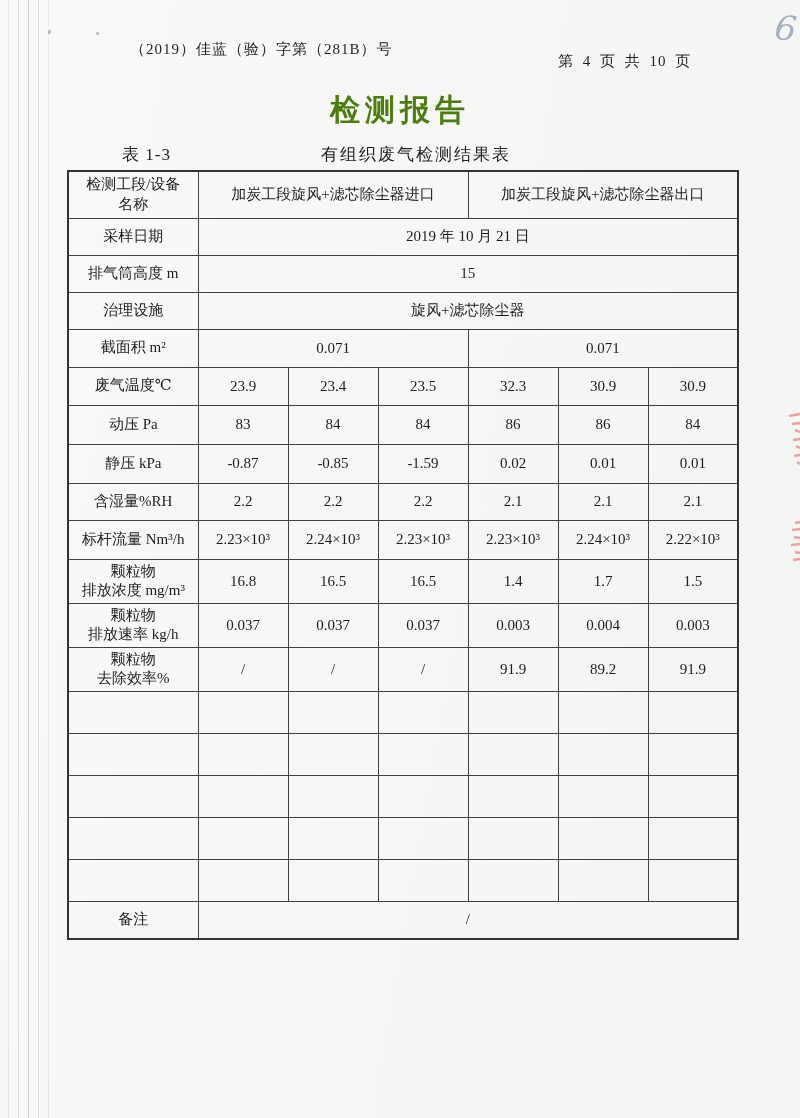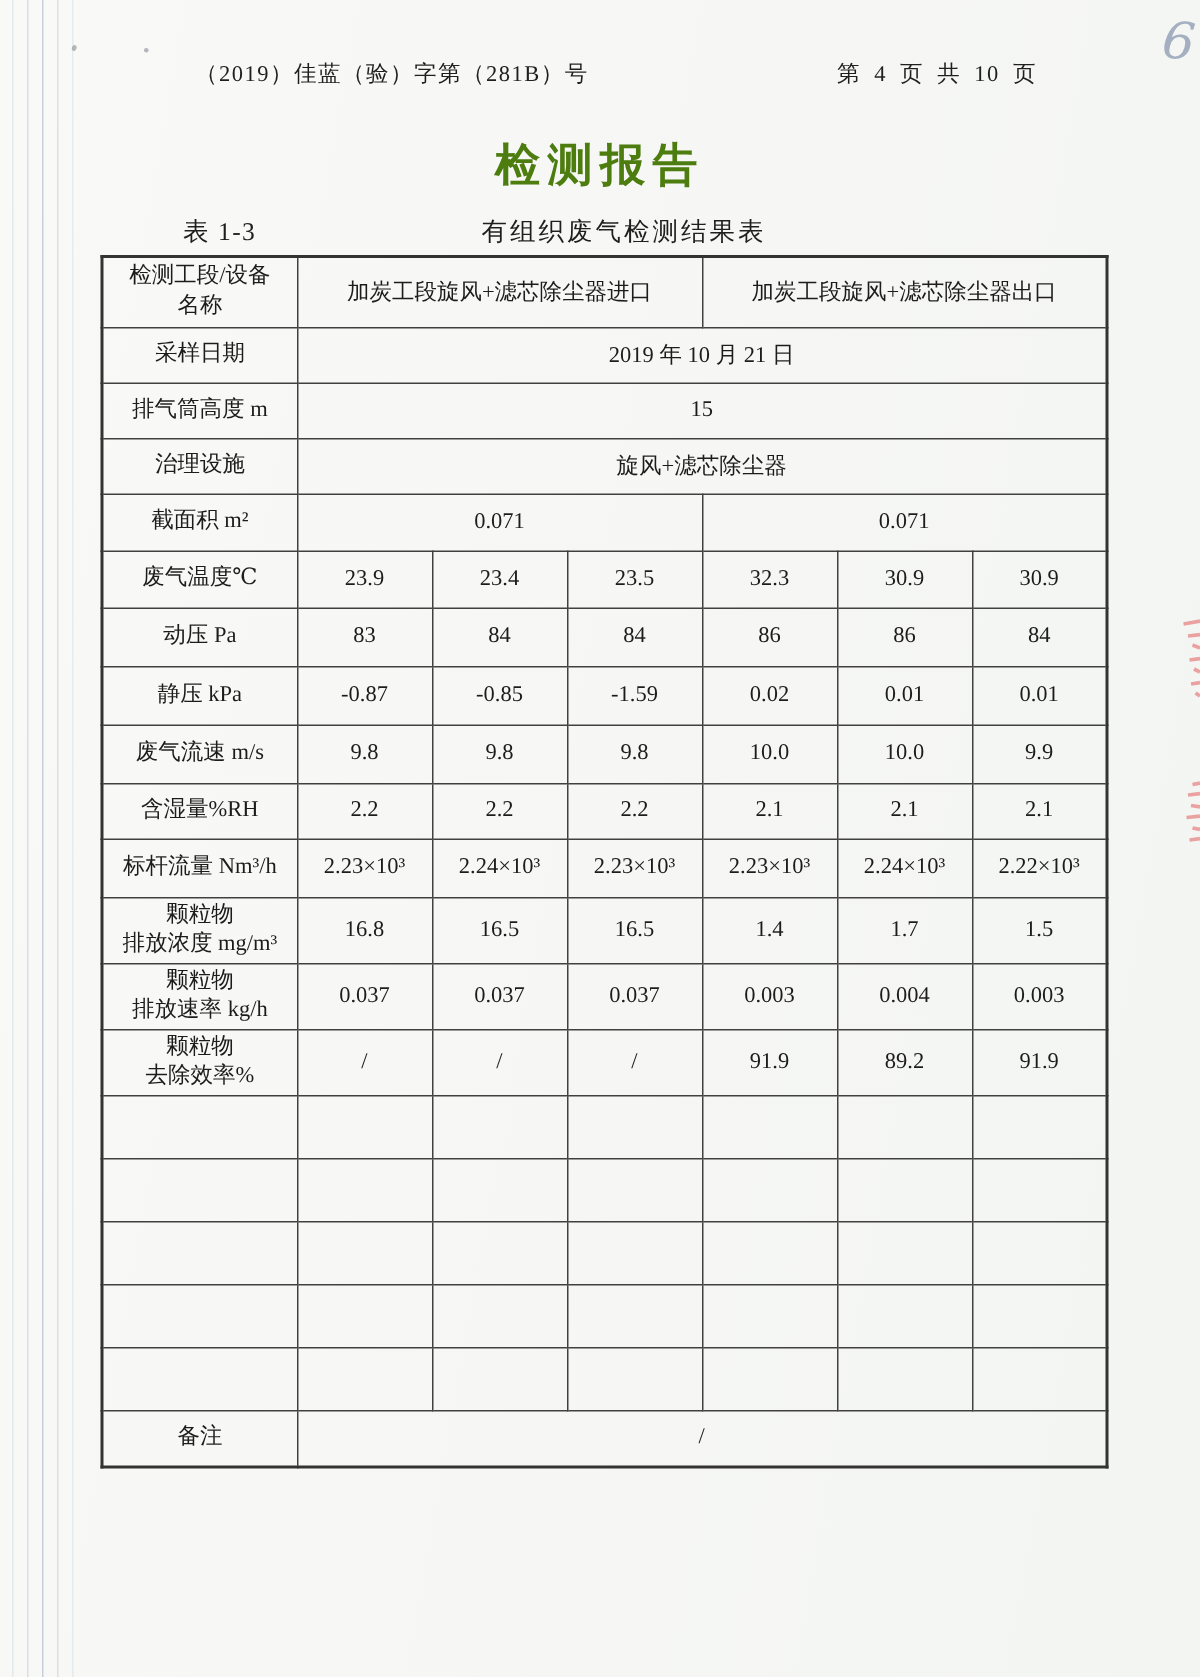--- a/index.html
+++ b/index.html
@@ -16,21 +16,21 @@
   .sl2 { left:18px; background:rgba(140,160,190,0.30); }
   .sl3 { left:28px; background:rgba(120,140,170,0.38); }
   .sl4 { left:38px; background:rgba(140,160,190,0.28); }
   .sl5 { left:48px; background:rgba(150,170,195,0.18); }
   .speck { position:absolute; background:#7a7f88; border-radius:50%; opacity:.55; }
   .speck1 { left:48px; top:30px; width:3px; height:4px; transform:rotate(20deg); }
   .speck2 { left:96px; top:32px; width:3px; height:3px; }
 
   .doc-header { position:absolute; top:40px; left:0; right:0; font-size:15px; letter-spacing:1px; }
   .doc-number { position:absolute; left:130px; top:0; white-space:nowrap; }
-  .page-info  { position:absolute; left:558px; top:0; white-space:nowrap; word-spacing:4px; }
+  .page-info  { position:absolute; left:558px; top:12px; white-space:nowrap; word-spacing:4px; }
 
   .handwritten-mark {
     position:absolute; left:775px; top:8px;
     font-size:34px; font-style:italic; color:#a5afc2;
     transform:rotate(6deg); font-family:"DejaVu Serif",serif;
   }
 
   .report-title {
     position:absolute; top:90px; left:0; width:100%;
     text-align:center; font-size:30px; font-weight:bold; letter-spacing:5px;
@@ -135,29 +135,20 @@
         <td>84</td>
       </tr>
       <tr style="height: 39px;">
         <td class="label-cell">静压 kPa</td>
         <td>-0.87</td>
         <td>-0.85</td>
         <td>-1.59</td>
         <td>0.02</td>
         <td>0.01</td>
         <td>0.01</td>
-      </tr>
-      <tr style="height: 39px;">
-        <td class="label-cell">废气流速 m/s</td>
-        <td>9.8</td>
-        <td>9.8</td>
-        <td>9.8</td>
-        <td>10.0</td>
-        <td>10.0</td>
-        <td>9.9</td>
       </tr>
       <tr style="height: 37px;">
         <td class="label-cell">含湿量%RH</td>
         <td>2.2</td>
         <td>2.2</td>
         <td>2.2</td>
         <td>2.1</td>
         <td>2.1</td>
         <td>2.1</td>
       </tr>

